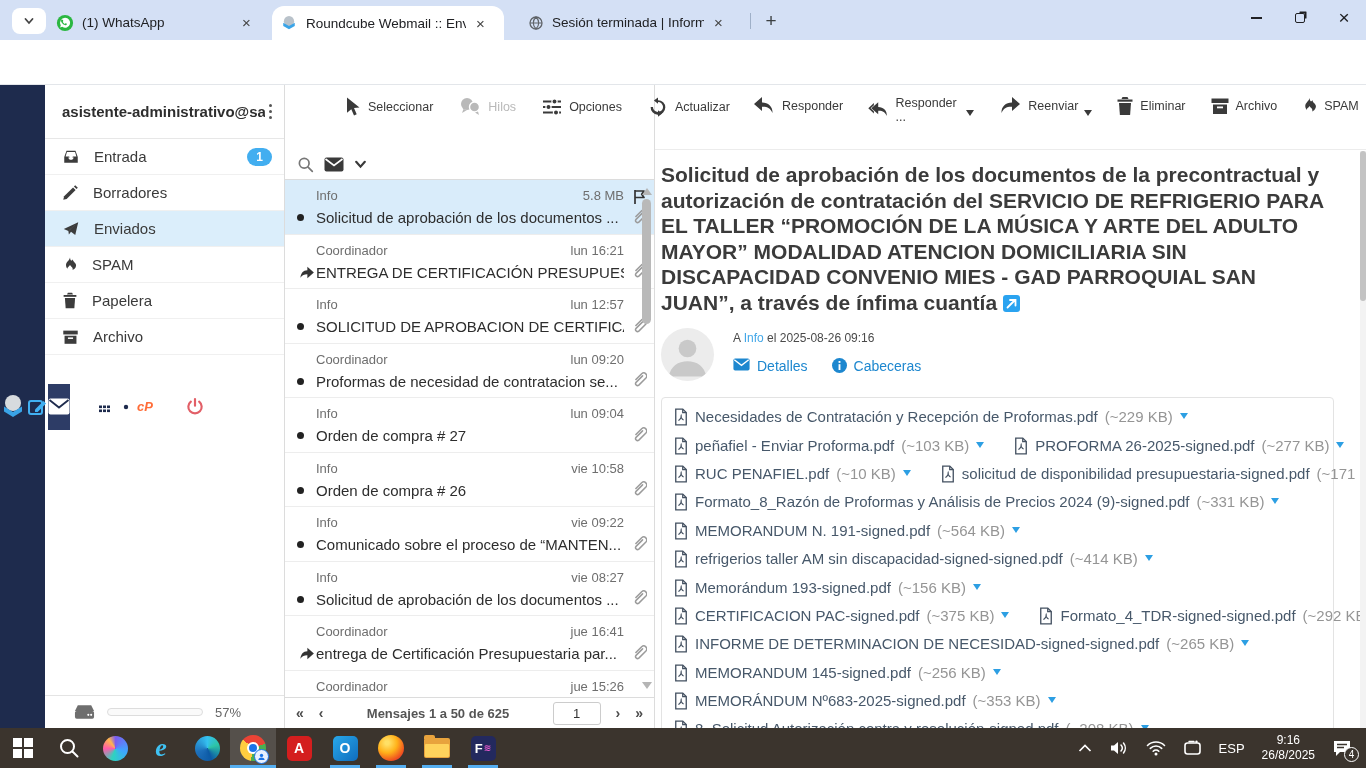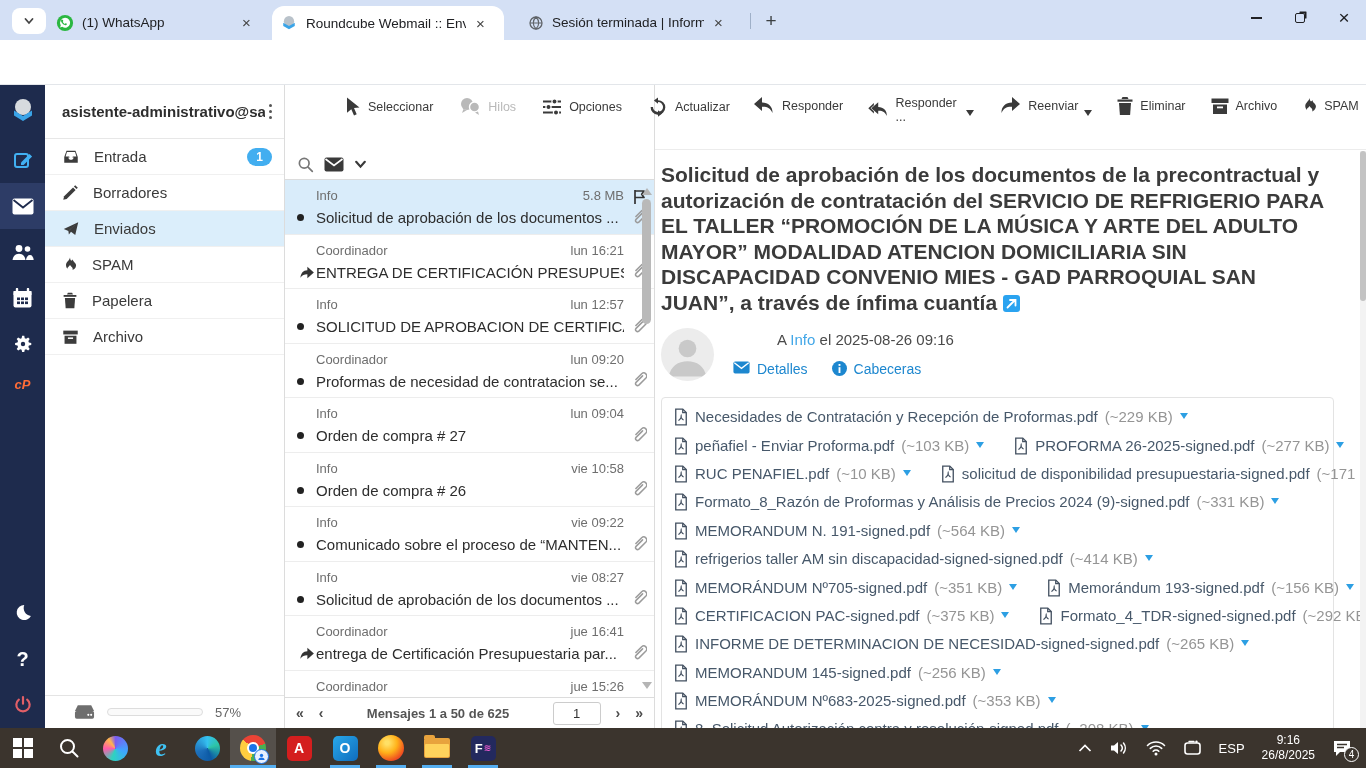--- a/index.html
+++ b/index.html
@@ -23,21 +23,21 @@
 
   .navbar { position:absolute; top:40px; left:0; width:1366px; height:45px; background:#fff; border-bottom:1px solid #e3e6ea; }
   .navico { position:absolute; top:51px; width:24px; height:24px; color:#3c4043; }
   .urlbar { position:absolute; left:122px; top:47px; width:1032px; height:32px; background:#f1f3f4; border-radius:16px; display:flex; align-items:center; gap:12px; padding:0 14px; font-size:14.5px; color:#202124; }
   .urltext { white-space:nowrap; overflow:hidden; }
 
   
   .app { position:absolute; top:85px; left:0; width:1366px; height:643px; display:flex; background:#fff; }
 
   
-  .rail { width:45px; background:#1e2b4d; display:flex; flex-direction:column; align-items:center; flex-shrink:0; }
+  .rail { width:45px; background:#1e2b4d; display:flex; flex-direction:row; align-items:center; flex-shrink:0; }
   .railitem { width:45px; height:46px; display:flex; align-items:center; justify-content:center; color:#fff; }
   .railitem.logo { height:52px; }
   .railitem.active { background:#2d3c66; }
   .railspacer { flex:1; }
   .cpl { color:#ff6c37; font-weight:bold; font-style:italic; font-size:13px; }
   .helpq { color:#fff; font-weight:bold; font-size:20px; }
 
   
   .folderpane { width:240px; border-right:1px solid #dcdcdc; position:relative; flex-shrink:0; }
   .acct { height:54px; display:flex; align-items:center; padding:0 8px 0 17px; font-size:15px; font-weight:bold; color:#2e2e2e; border-bottom:1px solid #e7e7e7; }
@@ -87,21 +87,21 @@
 
   
   .mailpane { flex:1; display:flex; flex-direction:column; position:relative; overflow:hidden; }
   .mtoolbar { height:65px; gap:24px; padding-left:97px; border-bottom:1px solid #ececec; }
   .mailbody { flex:1; padding:12px 32px 0 6px; overflow:hidden; }
   .subject { font-size:21px; line-height:25.5px; font-weight:bold; color:#3b3b3b; }
   .extlink { display:inline-block; width:17px; height:17px; background:#2aa3f0; border-radius:3px; vertical-align:-2px; margin-left:6px; }
   .fromrow { display:flex; margin-top:13px; }
   .avatar { width:53px; height:53px; border-radius:50%; background:#ececec; overflow:hidden; flex-shrink:0; }
   .fromtext { margin-left:19px; padding-top:3px; }
-  .toline { font-size:15px; color:#4a4a4a;margin-left:44px; }
+  .toline { font-size:12px; color:#4a4a4a; }
   .tolink { color:#42a7e8; }
   .linkrow { display:flex; gap:24px; margin-top:13px; align-items:center; }
   .mlink { display:flex; align-items:flex-start; gap:7px; font-size:14px; color:#1d87cf; }
   .attbox { margin-top:16px; border:1px solid #e3e3e3; border-radius:4px; padding:5px 12px 8px; }
   .attrow { display:flex; gap:30px; height:28.4px; align-items:center; }
   .chip { display:flex; align-items:flex-start; gap:7px; font-size:15px; color:#47586a; white-space:nowrap; }
   .chip svg { flex-shrink:0; color:#435060; }
   .asize { color:#959595; }
   .acaret { width:0; height:0; border:4.5px solid transparent; border-top:6px solid #2d9fe3; margin-top:5px; }
   .mscroll { position:absolute; right:0; top:66px; bottom:0; width:6px; background:#f3f3f3; }
@@ -798,30 +798,20 @@
             </span>
         </div>
 
         <div class="attrow">
           <span class="chip">
               <svg width="14" height="18" viewBox="0 0 16 20">
                 <path d="M2 1h8l4 4v14H2z" fill="none" stroke="currentColor" stroke-width="1.5"></path>
                 <path d="M10 1v4h4" fill="none" stroke="currentColor" stroke-width="1.5"></path>
                 <path d="M5 14c1.6-.6 4-3.8 3.2-5.8-.7 1.8.8 4.6 2.8 5.2" fill="none" stroke="currentColor" stroke-width="1.3"></path>
               </svg>
-              <span class="aname">MEMORÁNDUM Nº705-signed.pdf</span>
-              <span class="asize">(~351 KB)</span>
-              <span class="acaret"></span>
-            </span>
-          <span class="chip">
-              <svg width="14" height="18" viewBox="0 0 16 20">
-                <path d="M2 1h8l4 4v14H2z" fill="none" stroke="currentColor" stroke-width="1.5"></path>
-                <path d="M10 1v4h4" fill="none" stroke="currentColor" stroke-width="1.5"></path>
-                <path d="M5 14c1.6-.6 4-3.8 3.2-5.8-.7 1.8.8 4.6 2.8 5.2" fill="none" stroke="currentColor" stroke-width="1.3"></path>
-              </svg>
               <span class="aname">Memorándum 193-signed.pdf</span>
               <span class="asize">(~156 KB)</span>
               <span class="acaret"></span>
             </span>
         </div>
 
         <div class="attrow">
           <span class="chip">
               <svg width="14" height="18" viewBox="0 0 16 20">
                 <path d="M2 1h8l4 4v14H2z" fill="none" stroke="currentColor" stroke-width="1.5"></path>

